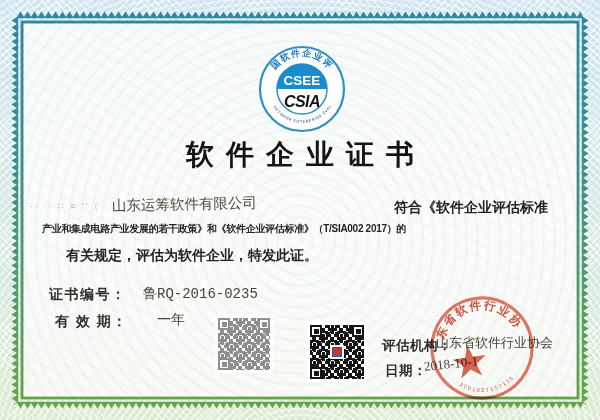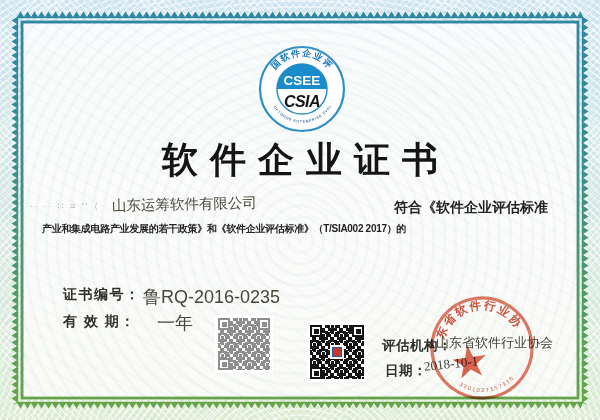--- a/index.html
+++ b/index.html
@@ -20,37 +20,37 @@
     content:""; position:absolute; inset:0;
     background:
       repeating-radial-gradient(circle at 50% 58%, rgba(140,180,205,.07) 0 3px, transparent 3px 11px),
       repeating-linear-gradient(30deg, rgba(140,180,160,.05) 0 2px, transparent 2px 12px);
   }
   svg.frame{position:absolute; left:0; top:0; pointer-events:none;}
   .abs{position:absolute;}
 
   .title{
     left:0; right:0; top:136px; text-align:center;
-    font-size:36px; font-weight:bold; color:#141414;
+    font-size:28px; font-weight:bold; color:#141414;
     letter-spacing:12px; text-indent:12px;
   }
   .bodyline{color:#232323; font-size:14px; font-weight:700; white-space:nowrap;}
   .line1{left:30px; right:52px; top:198px; display:flex; align-items:baseline;}
   .stray{font-size:9px; color:#8d8d86; opacity:.65; letter-spacing:2px; margin-right:6px; transform:translateY(-3px); font-weight:400;}
   .company{
     font-family:"Liberation Serif","DejaVu Serif",serif; font-weight:400;
     font-size:14.5px; color:#4e4a3e; margin-left:6px;
     transform:rotate(-1.2deg) translateY(-3px); display:inline-block;
   }
   .spacer{flex:1;}
   .line2{left:42px; top:222px; letter-spacing:-.3px; font-size:10px;}
   .line3{left:66px; top:247px;}
 
   .fieldlabel{font-size:14px; font-weight:700; color:#30302c; letter-spacing:1.5px; white-space:nowrap;}
-  .fieldvalue{font-family:Liberation Sans, sans-serif; font-size:18px; color:#48453b; white-space:nowrap;}
+  .fieldvalue{font-family:Liberation Mono, monospace; font-size:14px; color:#48453b; white-space:nowrap;}
   .smalllabel{font-size:13.5px; font-weight:700; color:#2e2e2a; letter-spacing:.5px; white-space:nowrap;}
   .smallvalue{font-family:"Liberation Serif","DejaVu Serif",serif; font-size:13px; color:#45423a; white-space:nowrap;}
 
   .qr{background:#fff;}
   .qr .pat{
     position:absolute; inset:3px;
     background-image:
       repeating-conic-gradient(var(--qc) 0 25%, transparent 0 50%),
       repeating-conic-gradient(transparent 0 25%, var(--qc) 0 50%);
     background-size:6px 6px, 9px 9px;
@@ -105,24 +105,25 @@
 
   <div class="abs title">软件企业证书</div>
 
   <div class="abs bodyline line1">
     <span class="stray">∙∙ ∙∙ ∶∶ ≡ ''（</span>
     <span class="company">山东运筹软件有限公司</span>
     <span class="spacer"></span>
     <span>符合《软件企业评估标准</span>
   </div>
   <div class="abs bodyline line2">产业和集成电路产业发展的若干政策》和《软件企业评估标准》（T/SIA002 2017）的</div>
+  <div class="abs bodyline line3">有关规定，评估为软件企业，特发此证。</div>
 
-  <div class="abs fieldlabel" style="left:63px; top:286px;text-align:right;">证书编号：</div>
+  <div class="abs fieldlabel" style="left:49px; top:286px;text-align:right;">证书编号：</div>
   <div class="abs fieldvalue" style="left:143px; top:285px;">鲁RQ-2016-0235</div>
-  <div class="abs fieldlabel" style="left:63px; top:313px;">有 效 期：</div>
+  <div class="abs fieldlabel" style="left:55px; top:313px;">有 效 期：</div>
   <div class="abs fieldvalue" style="left:157px; top:311px;">一年</div>
 
   <div class="abs qr" style="left:215px; top:315px; width:58px; height:58px; --qc:#8e8e8e;">
     <div class="pat"></div>
     <div class="finder f-tl"></div>
     <div class="finder f-tr"></div>
     <div class="finder f-bl"></div>
   </div>
   <div class="abs qr" style="left:307px; top:322px; width:60px; height:60px; --qc:#141414;">
     <div class="pat"></div>

